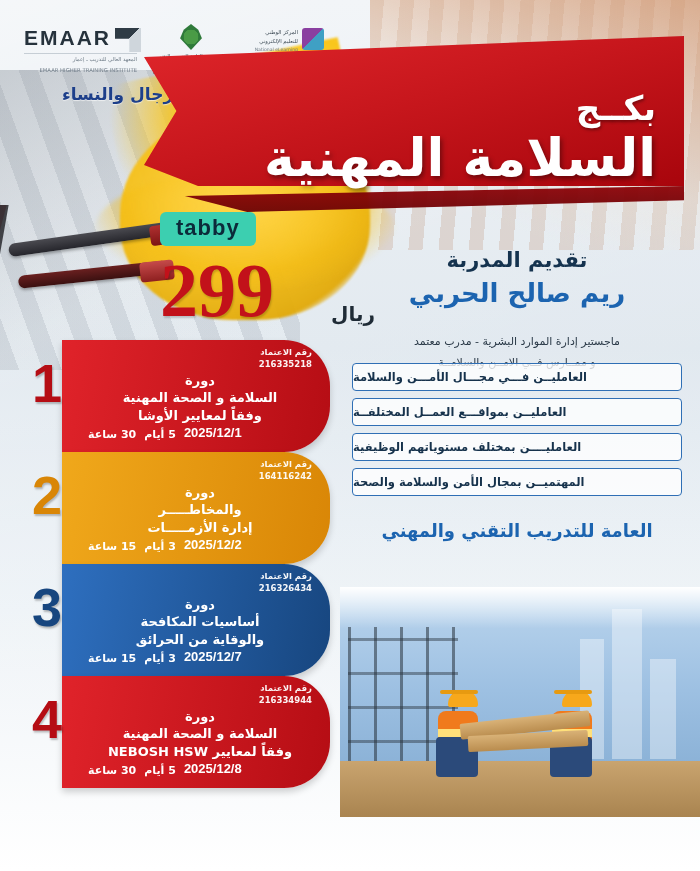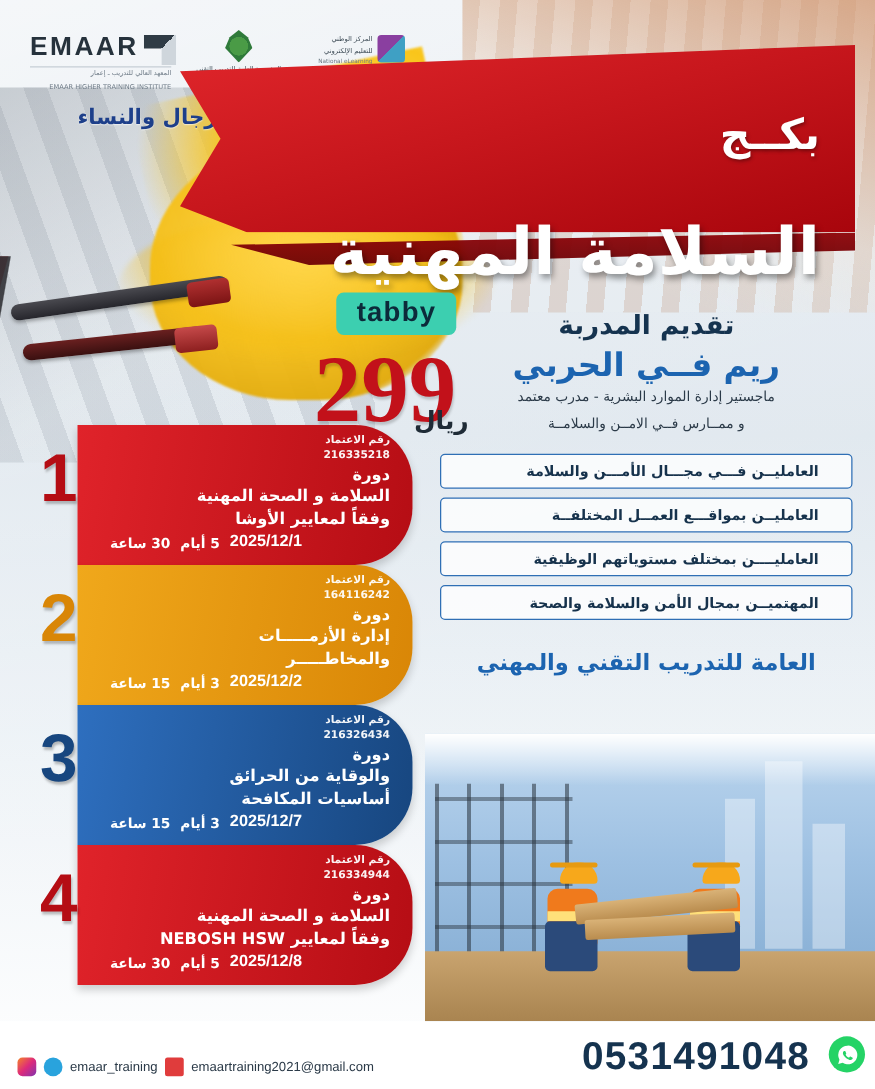--- a/index.html
+++ b/index.html
@@ -84,21 +84,20 @@
     position: absolute; right: 28px; top: 52px;
     font-size: 34px; font-weight: bold; color: #ffffff;
     text-shadow: 1px 2px 3px rgba(0,0,0,.35);
     letter-spacing: 1px;
   }
   .banner-title-big {
     position: absolute; right: 28px; top: 92px;
     font-size: 52px; font-weight: bold; color: #ffffff;
     text-shadow: 2px 3px 5px rgba(0,0,0,.4);
     white-space: nowrap;
-    margin-top: 44px;
   }
   .yellow-swoosh {
     position: absolute; left: 120px; top: 60px; width: 240px; height: 190px;
     background: radial-gradient(ellipse at 70% 30%, #ffdf5e 0%, #f9c51a 40%, rgba(249,197,26,0) 72%);
     transform: rotate(-12deg);
     filter: blur(1px);
   }
 
   
   .logos { position: absolute; top: 20px; left: 0; width: 330px; height: 52px; }
@@ -137,49 +136,49 @@
   .logo-nelc .lines { margin-right: 26px; font-size: 5.4px; color: #3c4a55; line-height: 1.6; text-align: right; }
   .logo-nelc .lines-en { font-size: 4.6px; color: #6b7883; direction: ltr; text-align: right; margin-top: 1px; }
 
   .men-women {
     position: absolute; left: 62px; top: 84px;
     font-size: 17px; font-weight: bold; color: #1d3f8a;
     text-shadow: 0 1px 1px rgba(255,255,255,.6);
   }
 
   
-  .price-block { position: absolute; left: 160px; top: 234px; width: 205px; text-align: right; }
+  .price-block { position: absolute; left: 160px; top: 212px; width: 205px; text-align: left; }
   .tabby {
     display: inline-block; background: #3ccfb0; color: #0c2a3a;
     font-size: 22px; font-weight: bold; padding: 3px 16px 5px; border-radius: 6px;
     letter-spacing: 1px; font-family: "Liberation Sans", sans-serif; direction: ltr;
   }
   .price-row { position: relative; margin-top: 2px; height: 84px; }
   .price-num {
     font-size: 76px; font-weight: bold; color: #c2111a;
     font-family: Liberation Serif, serif; line-height: 84px;
     text-shadow: 1px 2px 2px rgba(0,0,0,.18);
   }
   .price-cur {
     position: absolute; right: -10px; bottom: 6px;
     font-size: 20px; font-weight: bold; color: #1f2b36;
   }
 
   
   .trainer { position: absolute; right: 18px; top: 248px; width: 330px; text-align: center; }
   .trainer .intro { font-size: 21px; font-weight: bold; color: #15334f; }
   .trainer .name { font-size: 26px; font-weight: bold; color: #1c64b0; margin-top: 6px; }
-  .trainer .line { font-size: 11px; color: #2b3a48; margin-top: 0; line-height: 1.9; letter-spacing: .3px; }
+  .trainer .line { font-size: 11px; color: #2b3a48; margin-top: 24px; line-height: 1.9; letter-spacing: .3px; }
 
   
   .audience { position: absolute; right: 18px; top: 363px; width: 330px; }
   .aud-item {
     border: 1px solid #2f6fb5; border-radius: 4px; background: rgba(255,255,255,.78);
     color: #16324c; font-size: 11.5px; font-weight: bold;
-    padding: 6px 26px; margin-bottom: 7px; text-align: right; letter-spacing: .2px;
+    padding: 6px 0; margin-bottom: 7px; text-align: left; letter-spacing: .2px;
   }
 
   .certified {
     position: absolute; right: 18px; top: 516px; width: 330px; text-align: center;
     font-size: 18px; font-weight: bold; color: #1c64b0; line-height: 1.65;
   }
 
   
   .photo {
     position: absolute; right: 0; bottom: 54px; width: 360px; height: 230px;
@@ -231,21 +230,21 @@
   .course .num {
     position: absolute; left: 12px; top: 16px; width: 58px; text-align: center;
     font-size: 54px; font-weight: bold; font-family: "Liberation Sans", sans-serif;
     z-index: 3; line-height: 1;
     text-shadow: 1px 2px 2px rgba(0,0,0,.25);
   }
   .course .accnum {
     font-size: 8.5px; color: #ffffff; opacity: .95; line-height: 1.35; margin-bottom: 1px;
     font-weight: bold; direction: rtl;
   }
-  .course .ctitle { font-size: 13px; font-weight: bold; line-height: 1.35; }
+  .course .ctitle { font-size: 13px; font-weight: bold; line-height: 1.35; text-align: center; }
   .course .cmeta {
     font-size: 11px; font-weight: bold; margin-top: 3px; color: #ffffff;
   }
   .course .cdate {
     font-size: 13px; font-weight: bold; font-family: "Liberation Sans", sans-serif;
     direction: ltr; display: inline-block;
   }
   .c1 .pill { background: linear-gradient(100deg,#e0232a 0%, #b50d14 100%); }
   .c1 .num { color: #b50d14; }
   .c2 .pill { background: linear-gradient(100deg,#f0a81b 0%, #d98606 100%); }
@@ -332,21 +331,21 @@
   <div class="price-block">
     <div class="tabby">tabby</div>
     <div class="price-row">
       <span class="price-num">299</span>
       <span class="price-cur">ريال</span>
     </div>
   </div>
 
   <div class="trainer">
     <div class="intro">تقديم المدربة</div>
-    <div class="name">ريم فــي الحربي</div>
+    <div class="name">ريم صالح الحربي</div>
     <div class="line">ماجستير إدارة الموارد البشرية - مدرب معتمد</div>
     <div class="line" style="margin-top:0">و ممــارس فــي الامــن والسلامــة</div>
   </div>
 
   <div class="audience">
     <div class="aud-item">العامليــن فـــي مجـــال الأمـــن والسلامة</div>
     <div class="aud-item">العامليــن بمواقـــع العمــل المختلفــة</div>
     <div class="aud-item">العامليــــن بمختلف مستوياتهم الوظيفية</div>
     <div class="aud-item">المهتميــن بمجال الأمن والسلامة والصحة</div>
   </div>
@@ -393,38 +392,38 @@
         </div>
       </div>
       <div class="num">1</div>
     </div>
 
     <div class="course c2">
       <div class="pill">
         <div class="accnum">رقم الاعتماد</div>
         <div class="accnum digits">164116242</div>
         <div class="ctitle">دورة</div>
+        <div class="ctitle">والمخاطـــــر</div>
         <div class="ctitle">إدارة الأزمـــــات</div>
-        <div class="ctitle">والمخاطـــــر</div>
         <div class="meta-row">
           <span class="cmeta">15 ساعة</span>
           <span class="cmeta">3 أيام</span>
           <span class="cdate">2025/12/2</span>
         </div>
       </div>
       <div class="num">2</div>
     </div>
 
     <div class="course c3">
       <div class="pill">
         <div class="accnum">رقم الاعتماد</div>
         <div class="accnum digits">216326434</div>
         <div class="ctitle">دورة</div>
+        <div class="ctitle">أساسيات المكافحة</div>
         <div class="ctitle">والوقاية من الحرائق</div>
-        <div class="ctitle">أساسيات المكافحة</div>
         <div class="meta-row">
           <span class="cmeta">15 ساعة</span>
           <span class="cmeta">3 أيام</span>
           <span class="cdate">2025/12/7</span>
         </div>
       </div>
       <div class="num">3</div>
     </div>
 
     <div class="course c4">
@@ -438,29 +437,14 @@
           <span class="cmeta">30 ساعة</span>
           <span class="cmeta">5 أيام</span>
           <span class="cdate">2025/12/8</span>
         </div>
       </div>
       <div class="num">4</div>
     </div>
 
   </div>
 
-  <div class="footer">
-    <div class="footer-left">
-      <span class="ic insta"></span>
-      <span class="ic tg"></span>
-      <span class="f-txt">emaar_training</span>
-      <span class="ic mail"></span>
-      <span class="f-txt">emaartraining2021@gmail.com</span>
-    </div>
-    <div class="phone">0531491048</div>
-    <div class="wa">
-      <svg viewBox="0 0 24 24" aria-hidden="true">
-          <path d="M12 2a10 10 0 00-8.6 15l-1.3 4.6 4.8-1.3A10 10 0 1012 2zm5.3 14.1c-.2.6-1.2 1.2-1.7 1.2-.5.1-1 .1-1.6-.1-.4-.1-.9-.3-1.5-.6-2.6-1.1-4.3-3.8-4.4-4-.1-.2-1-1.4-1-2.6 0-1.2.6-1.8.9-2 .2-.3.5-.3.7-.3h.5c.2 0 .4 0 .6.5l.8 2c.1.2.1.3 0 .5l-.4.5c-.1.2-.3.3-.1.6.1.3.6 1.1 1.3 1.7.9.8 1.6 1 1.9 1.2.2.1.4 0 .5-.1l.7-.8c.2-.2.3-.2.6-.1l1.9.9c.3.1.5.2.5.4.1.2.1.8-.2 1.2z"></path>
-        </svg>
-    </div>
-  </div>
 
 </div>
 
 </body></html>

